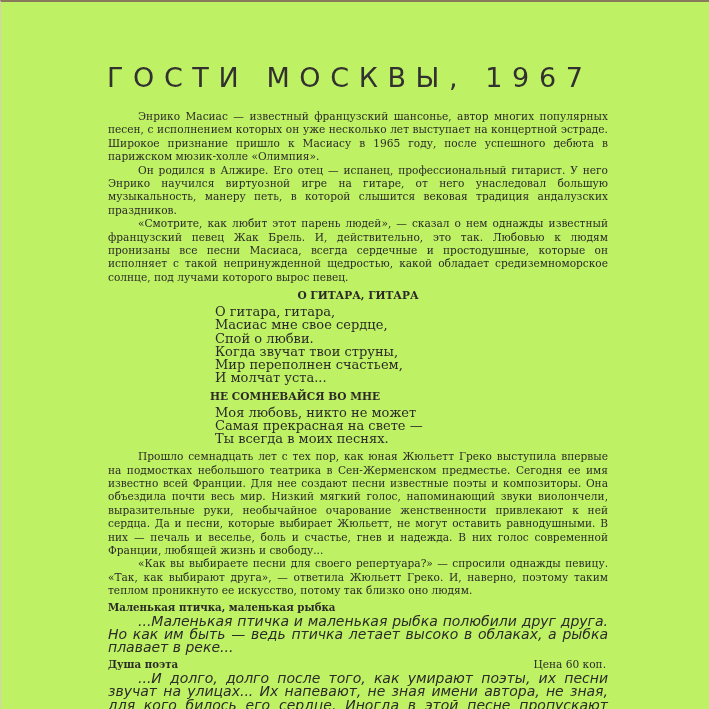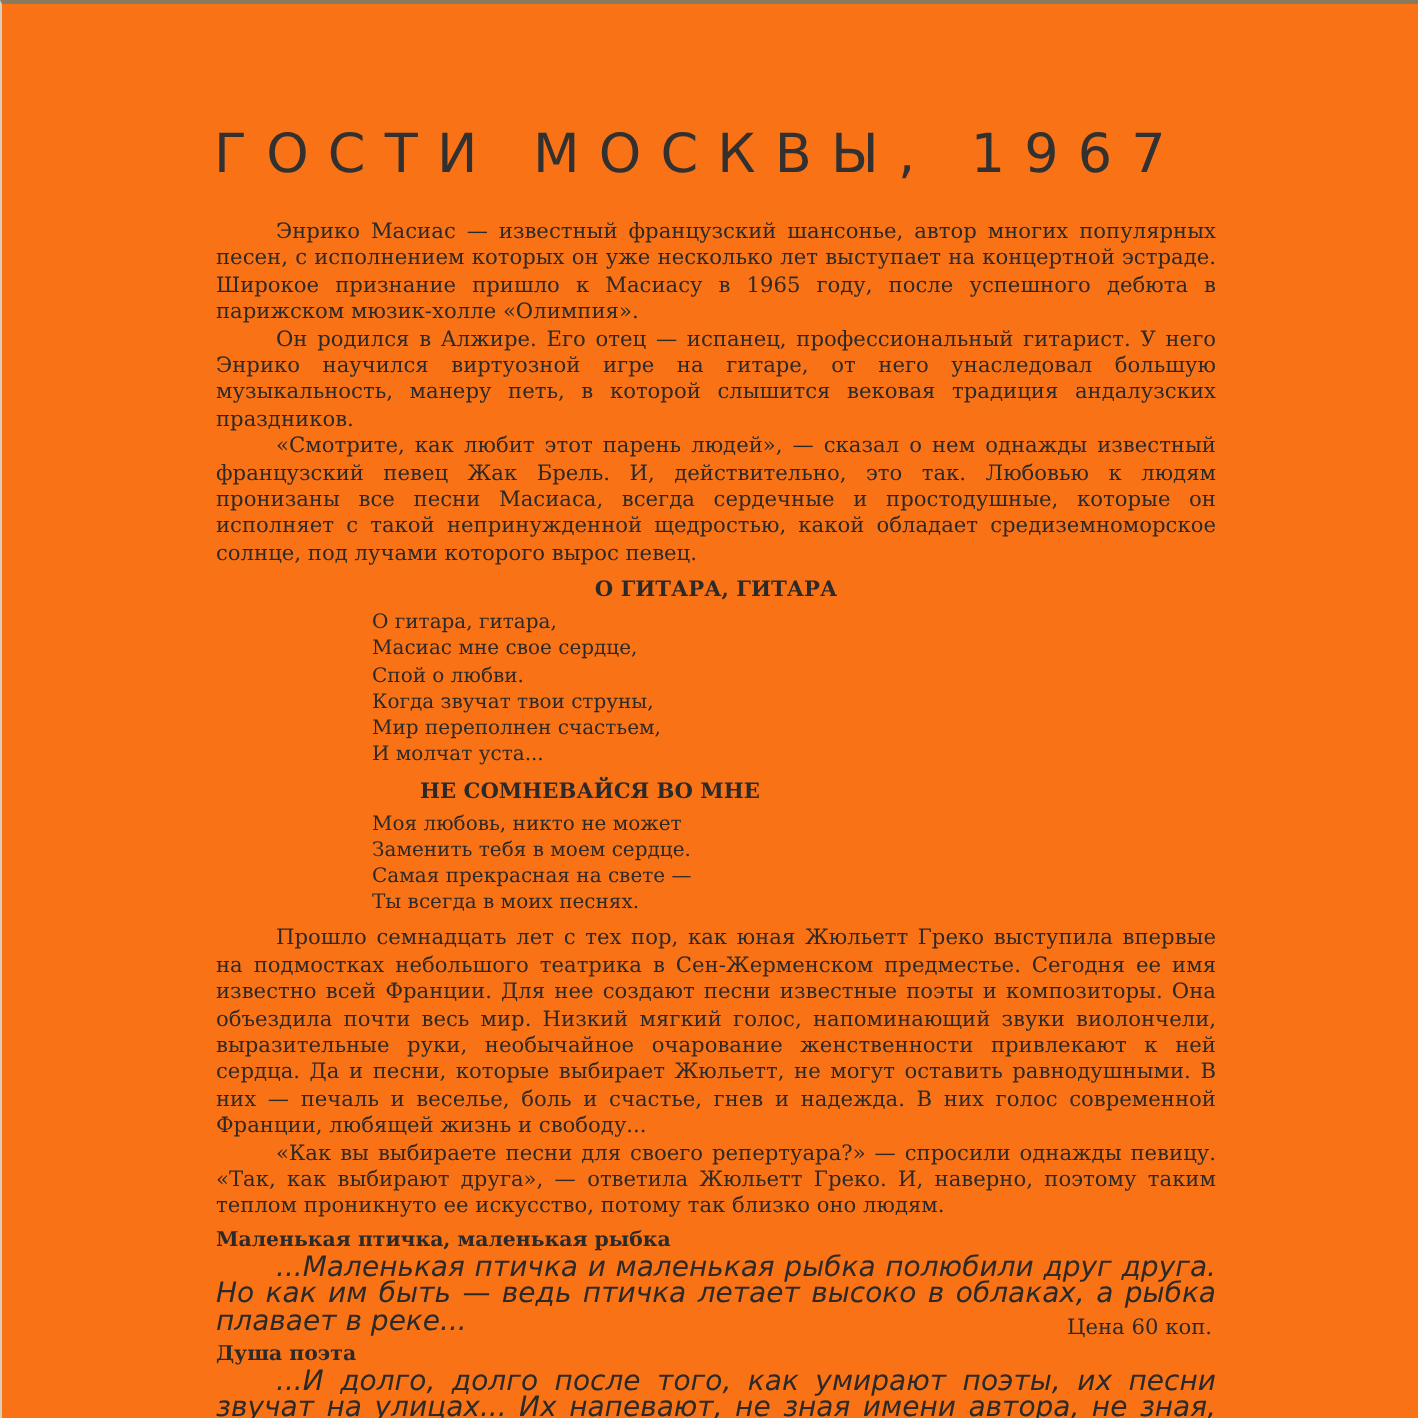--- a/index.html
+++ b/index.html
@@ -10,21 +10,21 @@
     width: 709px;
     height: 709px;
     overflow: hidden;
     background: #efe9dd;
   }
   .sheet {
     position: relative;
     width: 709px;
     height: 709px;
     box-sizing: border-box;
-    background: #f97316;
+    background: #bef264;
     border-top: 2px solid #8a7a5c;
     border-left: 1px solid #d9cfb8;
     color: #2c2a28;
     font-family: "DejaVu Serif", "Liberation Serif", serif;
   }
   .title {
     position: absolute;
     left: 106px;
     top: 60px;
     width: 500px;
@@ -52,22 +52,22 @@
     text-align-last: left;
   }
   .song-head {
     margin: 5px 0 3px 0;
     text-align: center;
     font-weight: bold;
     font-size: 10.6px;
     line-height: 13px;
   }
   .verse {
-    margin-left: 78px;
-    font-size: 10px;
+    margin-left: 107px;
+    font-size: 13px;
     line-height: 13.2px;
     text-align: left;
   }
   .verse div { white-space: nowrap; }
   .song2-head {
     margin: 5px 0 3px 102px;
     text-align: left;
     font-weight: bold;
     font-size: 10.6px;
     line-height: 13px;
@@ -109,21 +109,20 @@
       <div>Масиас мне свое сердце,</div>
       <div>Спой о любви.</div>
       <div>Когда звучат твои струны,</div>
       <div>Мир переполнен счастьем,</div>
       <div>И молчат уста...</div>
     </div>
 
     <div class="song2-head">НЕ СОМНЕВАЙСЯ ВО МНЕ</div>
     <div class="verse">
       <div>Моя любовь, никто не может</div>
-      <div>Заменить тебя в моем сердце.</div>
       <div>Самая прекрасная на свете —</div>
       <div>Ты всегда в моих песнях.</div>
     </div>
 
     <div class="gap"></div>
     <p>Прошло семнадцать лет с тех пор, как юная Жюльетт Греко выступила впервые на подмостках небольшого театрика в Сен-Жерменском предместье. Сегодня ее имя известно всей Франции. Для нее создают песни известные поэты и композиторы. Она объездила почти весь мир. Низкий мягкий голос, напоминающий звуки виолончели, выразительные руки, необычайное очарование женственности привлекают к ней сердца. Да и песни, которые выбирает Жюльетт, не могут оставить равнодушными. В них — печаль и веселье, боль и счастье, гнев и надежда. В них голос современной Франции, любящей жизнь и свободу...</p>
     <p>«Как вы выбираете песни для своего репертуара?» — спросили однажды певицу. «Так, как выбирают друга», — ответила Жюльетт Греко. И, наверно, поэтому таким теплом проникнуто ее искусство, потому так близко оно людям.</p>
 
     <div class="small-head">Маленькая птичка, маленькая рыбка</div>
     <div class="italic">

